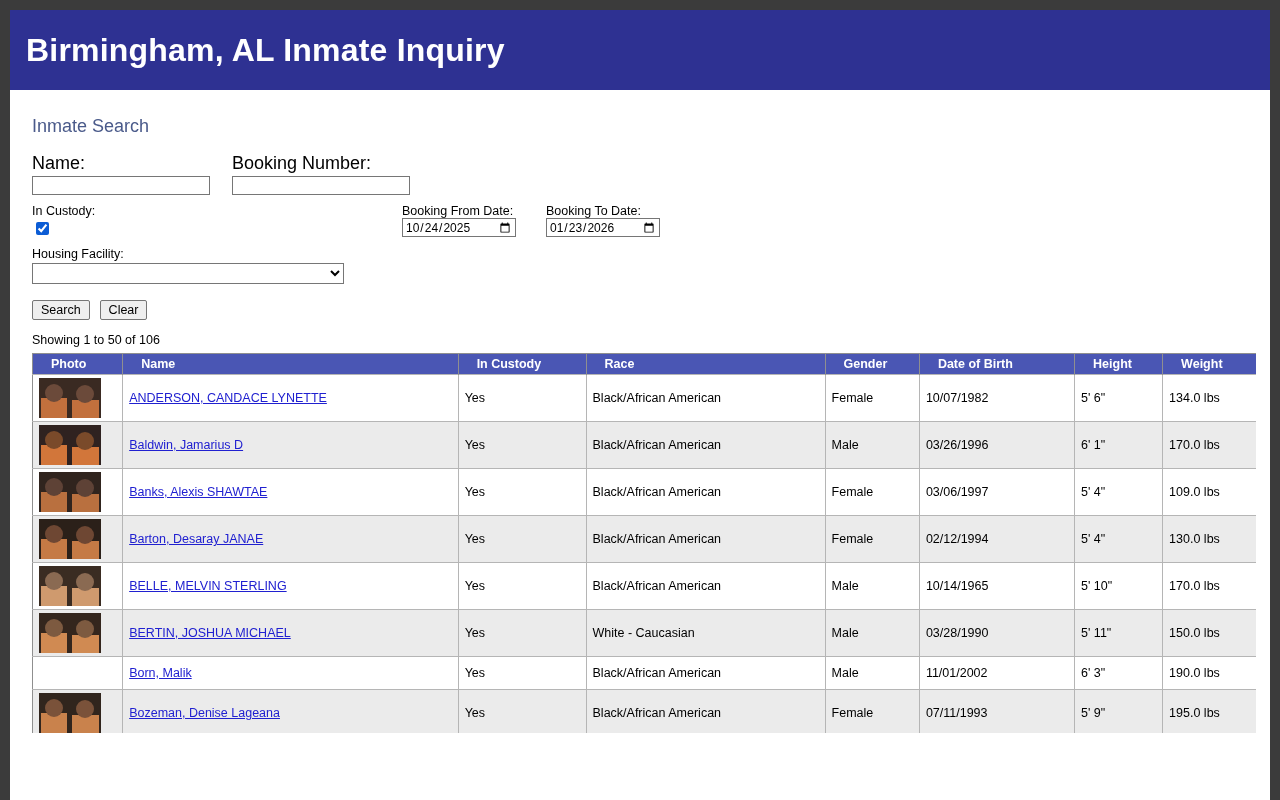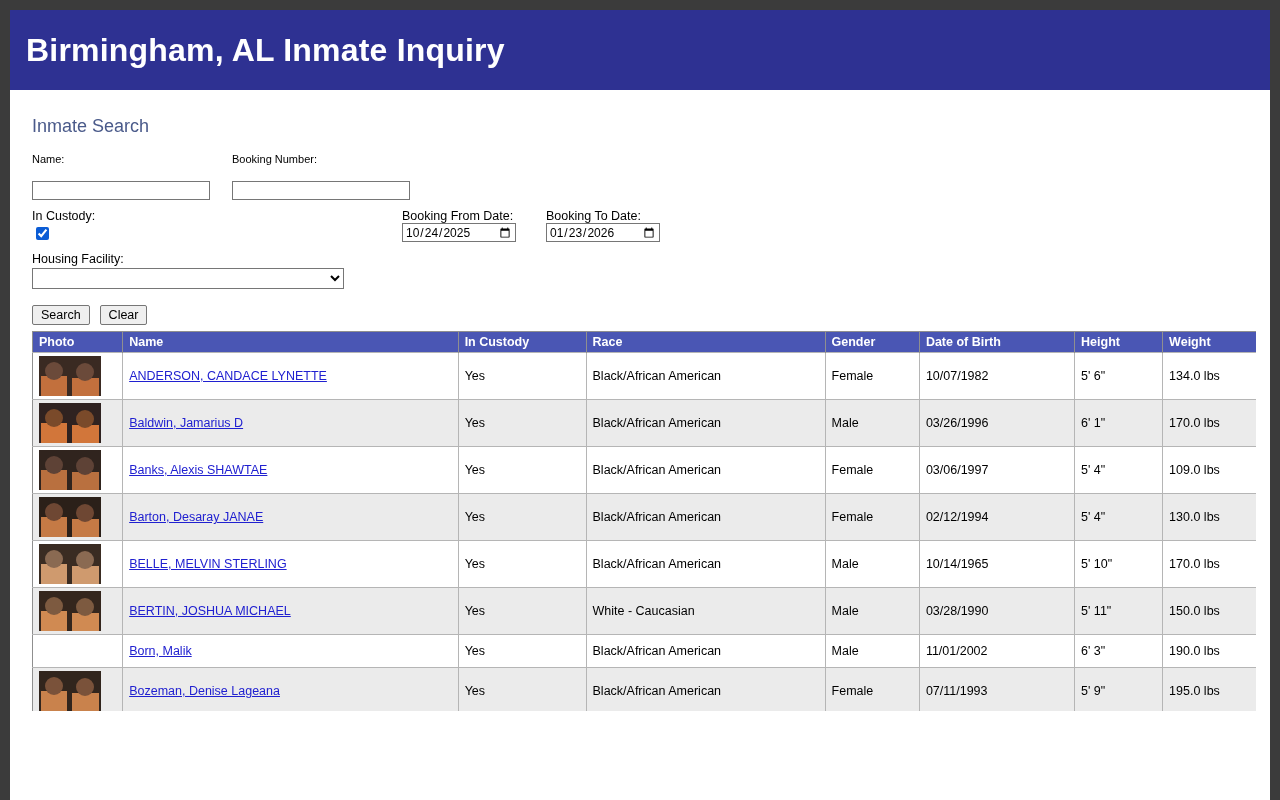--- a/index.html
+++ b/index.html
@@ -52,22 +52,22 @@
   .row1 {
     display: flex;
     align-items: flex-start;
     gap: 22px;
   }
   .field {
     display: flex;
     flex-direction: column;
   }
   .field label {
-    font-size: 11px;
-    margin-bottom: 16px;
+    font-size: 18px;
+    margin-bottom: 2px;
   }
   input[type="text"] {
     width: 172px;
     height: 17px;
     border: 1px solid #767676;
     background: #ffffff;
     font-family: "Liberation Sans", sans-serif;
     font-size: 12px;
     box-sizing: content-box;
     padding: 0 2px;
@@ -111,21 +111,21 @@
   select {
     width: 312px;
     height: 21px;
     border: 1px solid #767676;
     background: #ffffff;
     font-family: "Liberation Sans", sans-serif;
     font-size: 12px;
     margin-top: 2px;
   }
   .buttons {
-    margin: 16px 0 6px 8px;
+    margin: 16px 0 13px 8px;
     display: flex;
     gap: 10px;
   }
   button {
     font-family: "Liberation Sans", sans-serif;
     font-size: 12.5px;
     padding: 2px 8px;
     background: #efefef;
     border: 1px solid #767676;
     border-radius: 2px;
@@ -140,21 +140,21 @@
     margin-left: 8px;
     width: 1236px;
     font-size: 12.5px;
     border: 1px solid #8f8f8f;
   }
   table.results thead th {
     background: #4a56b4;
     color: #ffffff;
     text-align: left;
     font-weight: bold;
-    padding: 3px 6px;
+    padding: 3px 18px;
     border-right: 1px solid #8f8f8f;
     font-size: 12.5px;
   }
   table.results td {
     border-top: 1px solid #b5b5b5;
     border-right: 1px solid #b5b5b5;
     padding: 3px 6px;
     vertical-align: middle;
     height: 33px;
     box-sizing: border-box;
@@ -240,20 +240,21 @@
           <option></option>
         </select>
       </div>
     </div>
 
     <div class="buttons">
       <button>Search</button>
       <button>Clear</button>
     </div>
 
+    <div class="showing">Showing 1 to 50 of 106</div>
 
     <div class="table-wrap">
       <table class="results">
         <thead>
           <tr>
             <th>Photo</th>
             <th>Name</th>
             <th>In Custody</th>
             <th>Race</th>
             <th>Gender</th>

